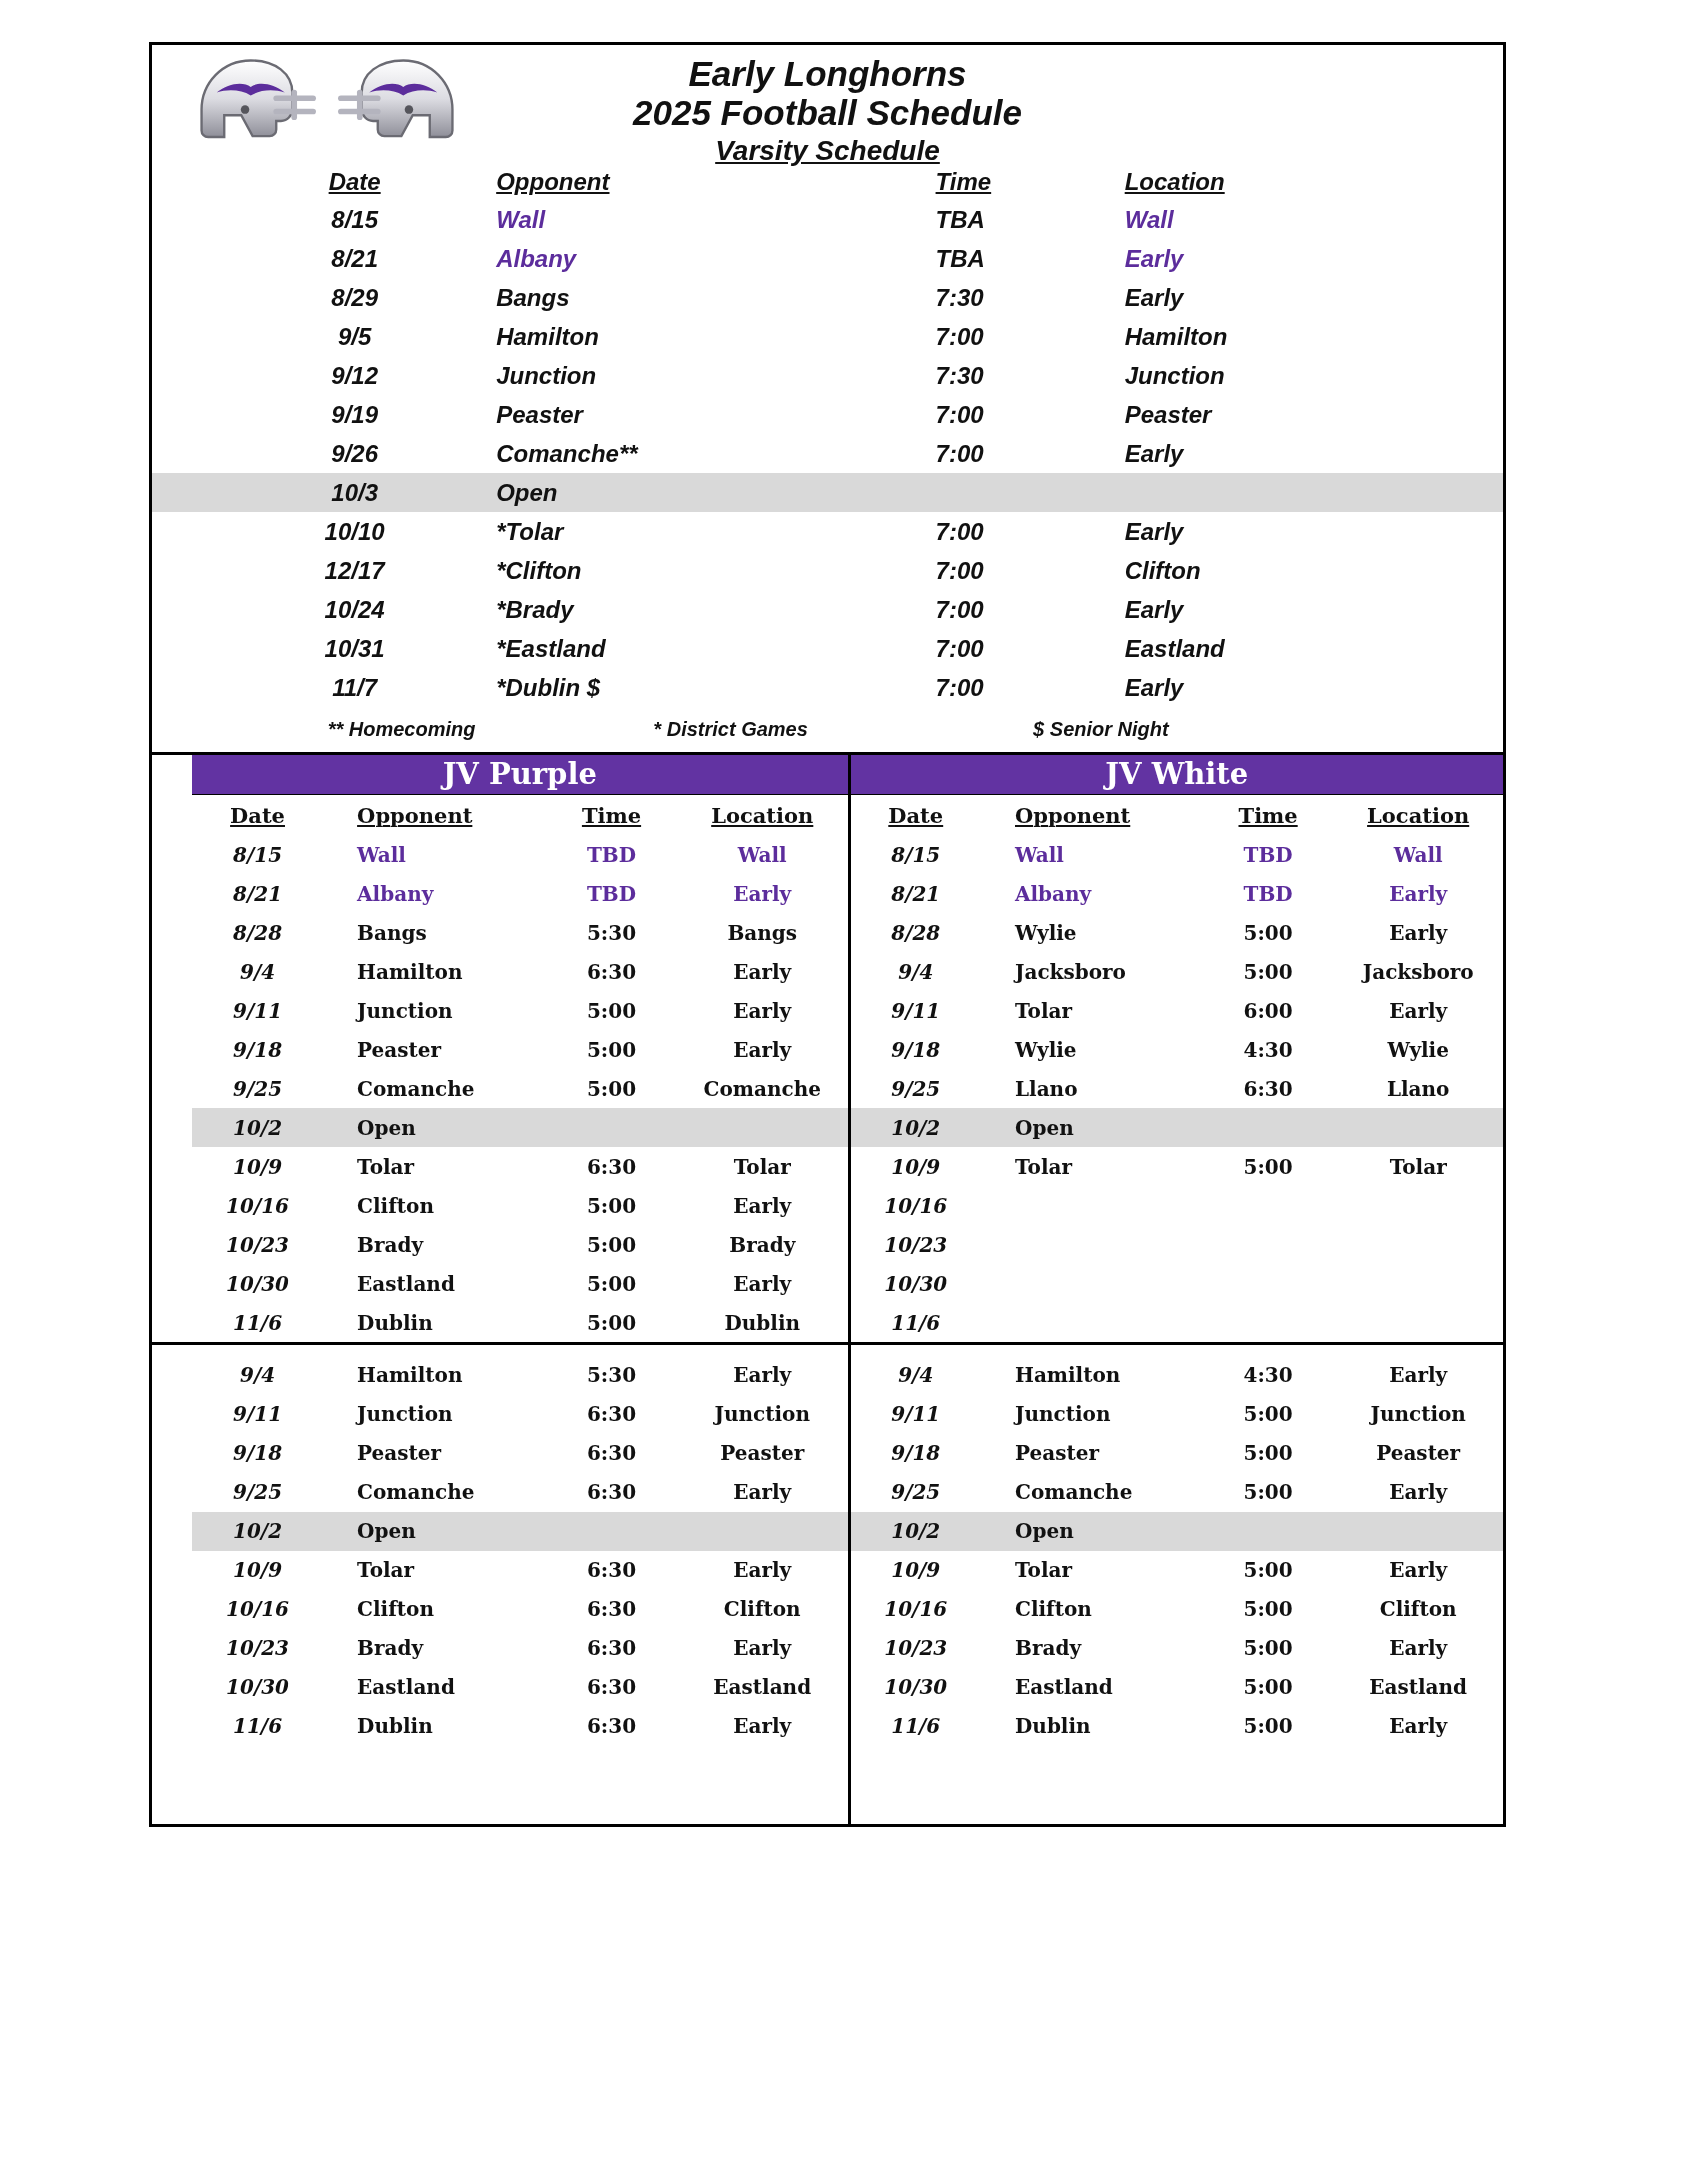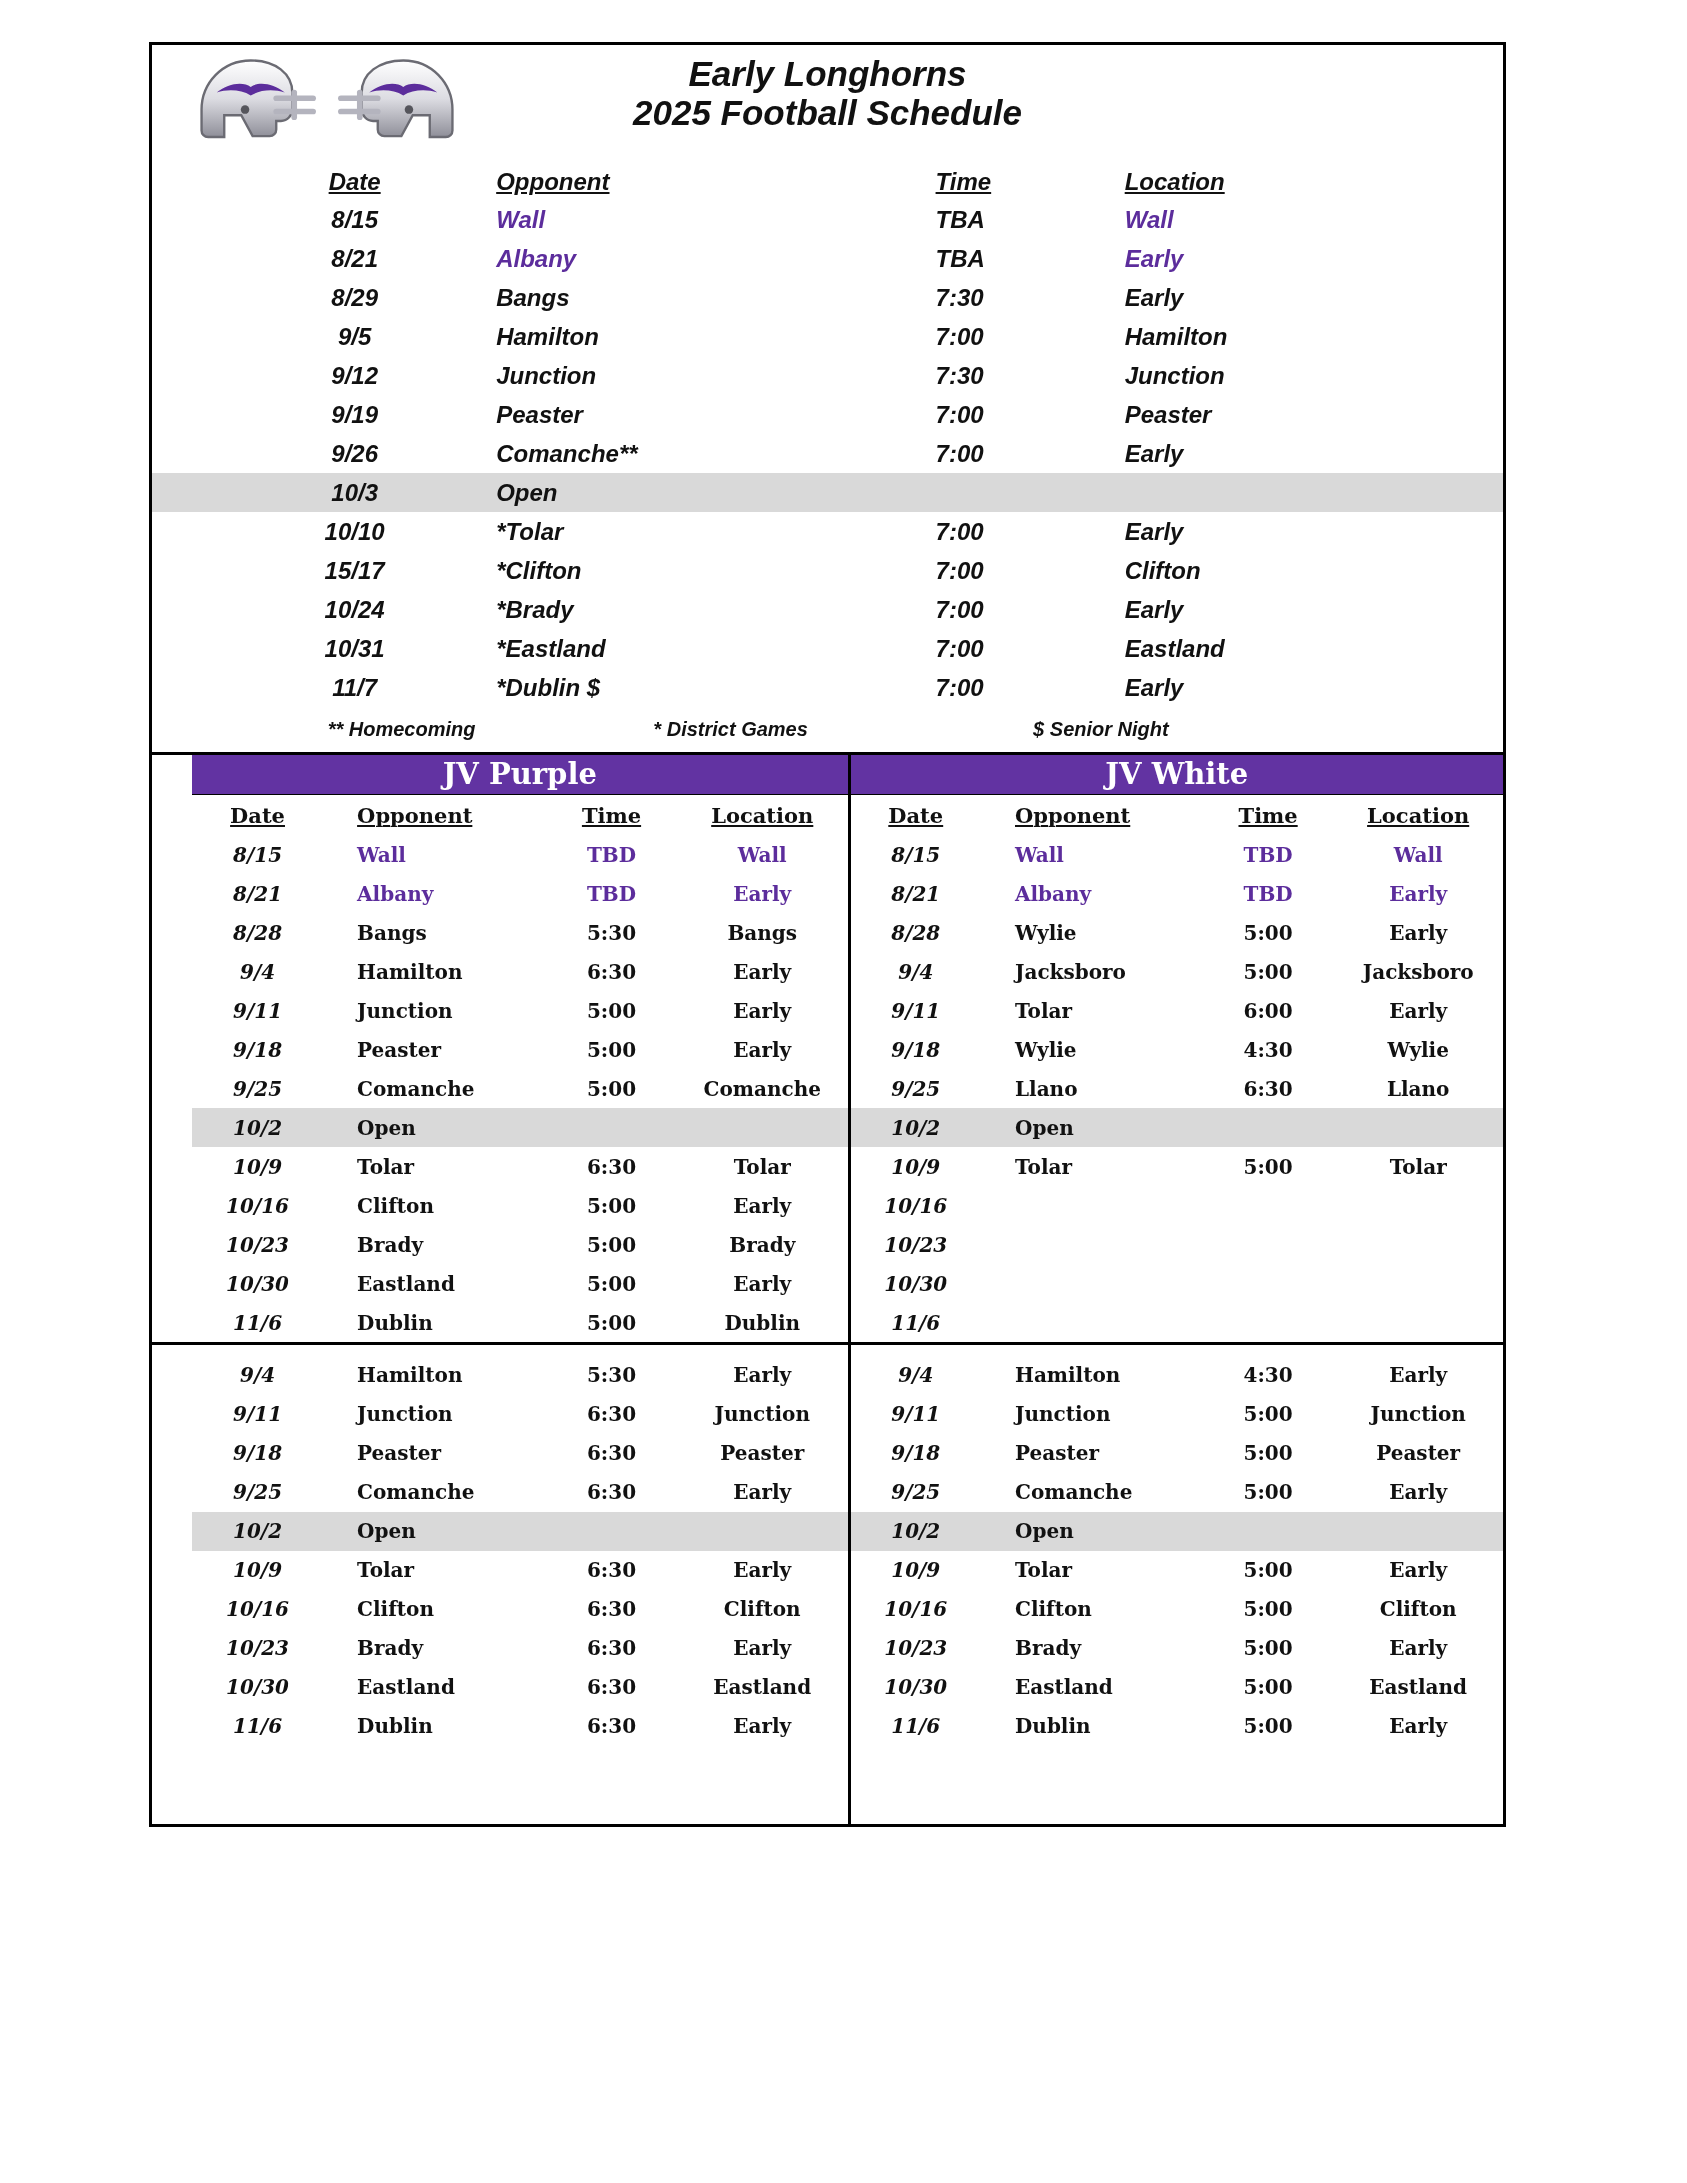--- a/index.html
+++ b/index.html
@@ -142,20 +142,21 @@
           <path d="M93 64 L132 64"></path>
           <path d="M112 44 L112 70"></path>
         </g>
         <circle cx="60" cy="62" r="4.5" fill="#55555c"></circle>
         <path d="M30 44 C42 34 58 32 66 38 C74 32 90 34 102 44 C90 40 76 41 66 47 C56 41 42 40 30 44 Z" fill="#5c2d9c"></path>
       </svg>
     </div>
     <div class="titles">
       <div class="t1">Early Longhorns</div>
       <div class="t2">2025 Football Schedule</div>
+      <div class="t3">Varsity Schedule</div>
     </div>
   </div>
 
   <section class="varsity">
     <div class="v-row v-head">
       <span class="v-sp"></span>
       <span class="v-date">Date</span>
       <span class="v-opp">Opponent</span>
       <span class="v-time">Time</span>
       <span class="v-loc">Location</span>
@@ -229,21 +230,21 @@
         <div class="v-row">
           <span class="v-sp"></span>
           <span class="v-date">10/10</span>
           <span class="v-opp">*Tolar</span>
           <span class="v-time">7:00</span>
           <span class="v-loc">Early</span>
         </div>
 
         <div class="v-row">
           <span class="v-sp"></span>
-          <span class="v-date">15/17</span>
+          <span class="v-date">12/17</span>
           <span class="v-opp">*Clifton</span>
           <span class="v-time">7:00</span>
           <span class="v-loc">Clifton</span>
         </div>
 
         <div class="v-row">
           <span class="v-sp"></span>
           <span class="v-date">10/24</span>
           <span class="v-opp">*Brady</span>
           <span class="v-time">7:00</span>

